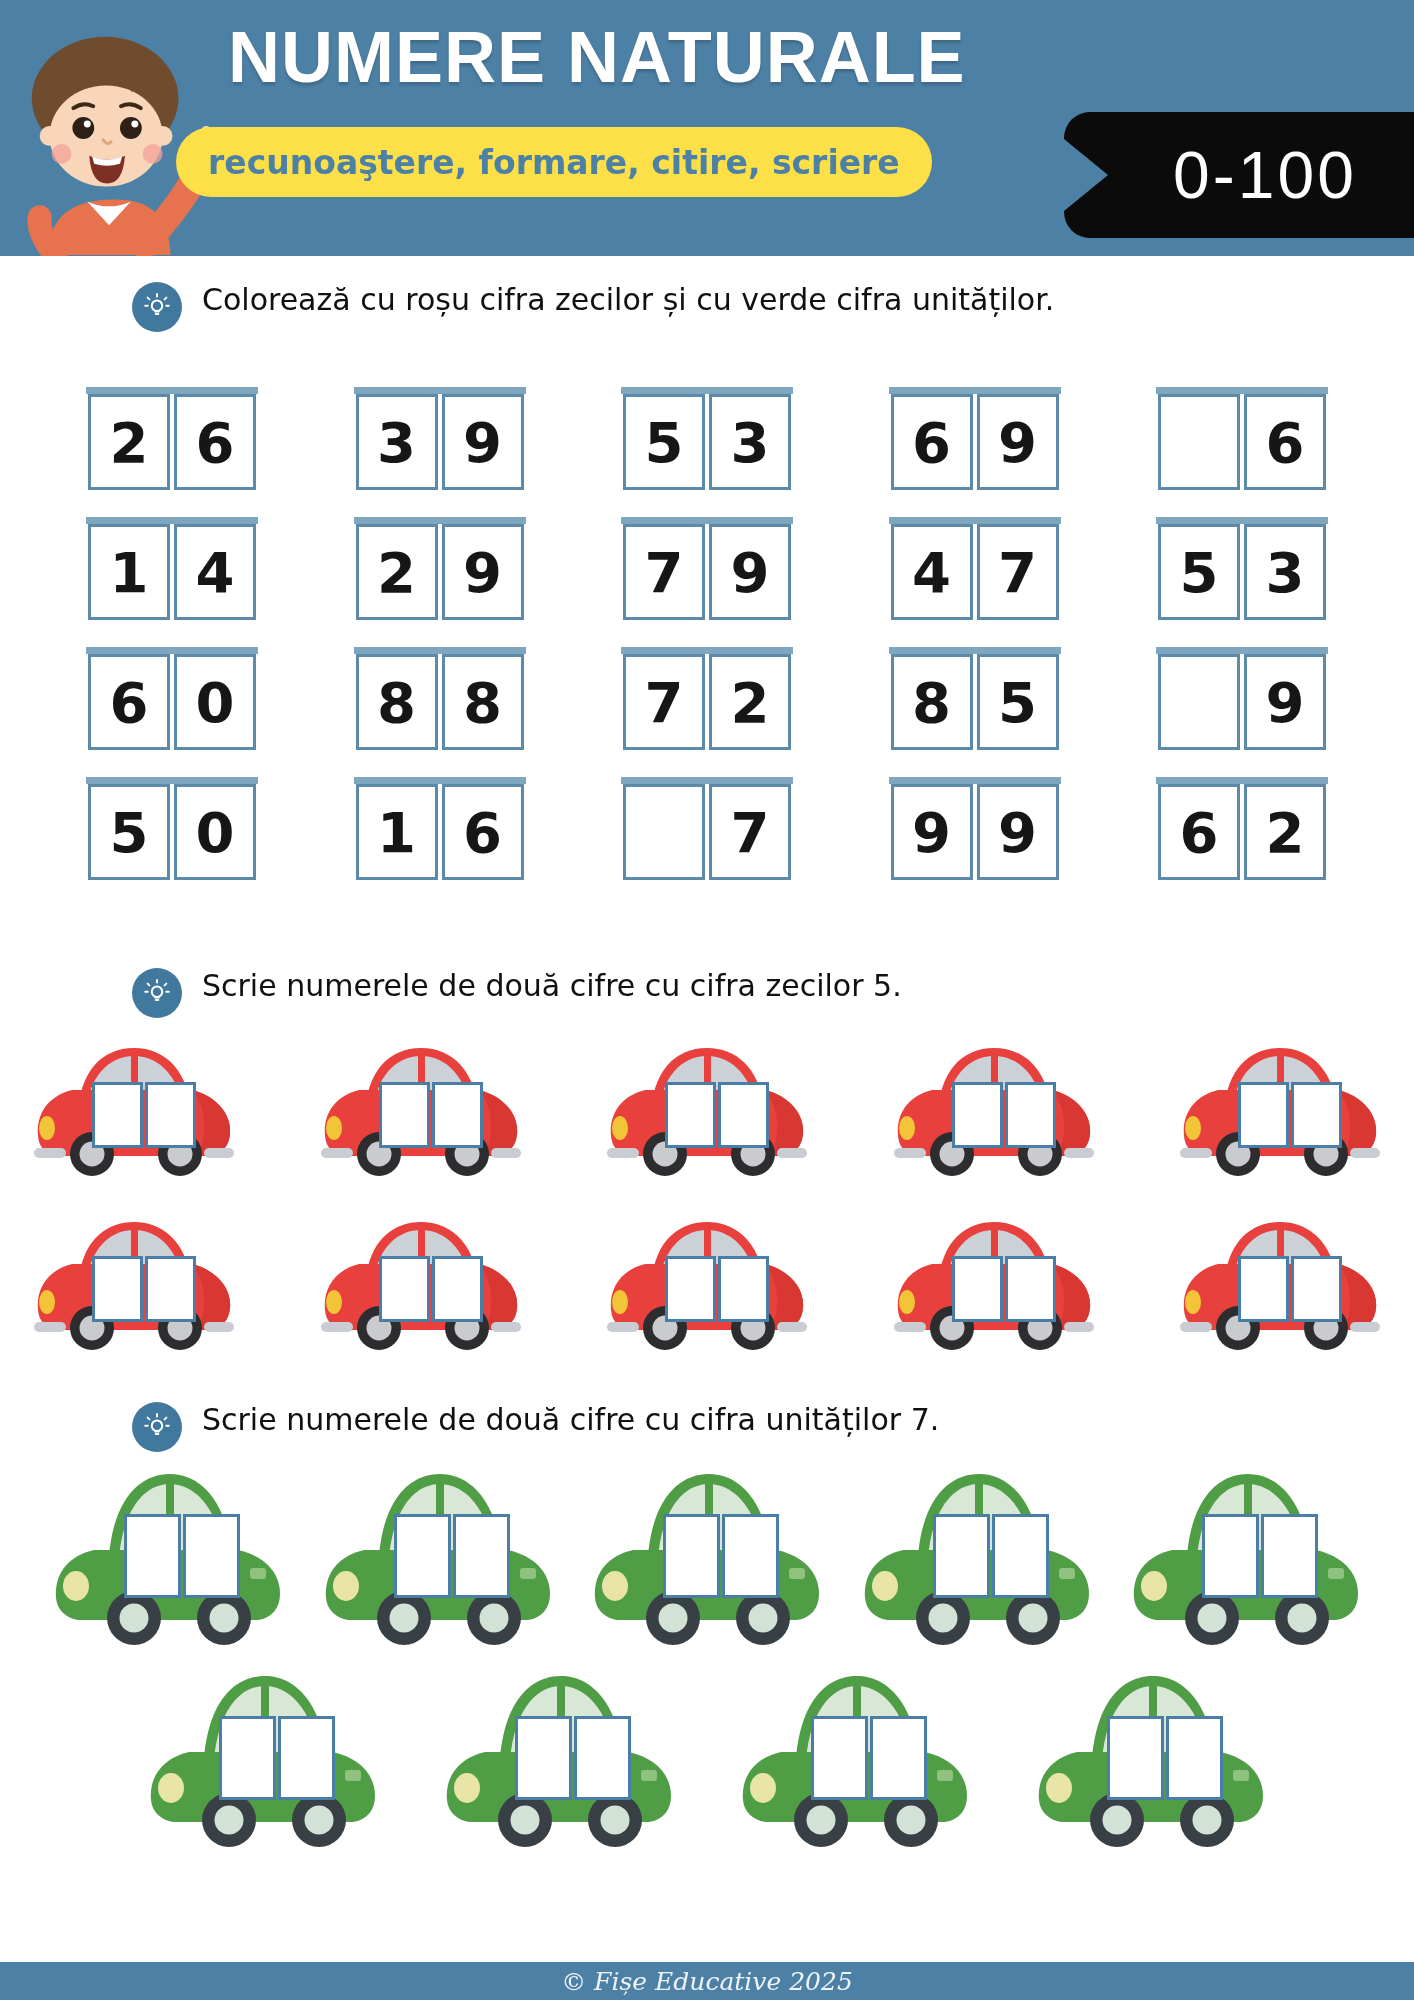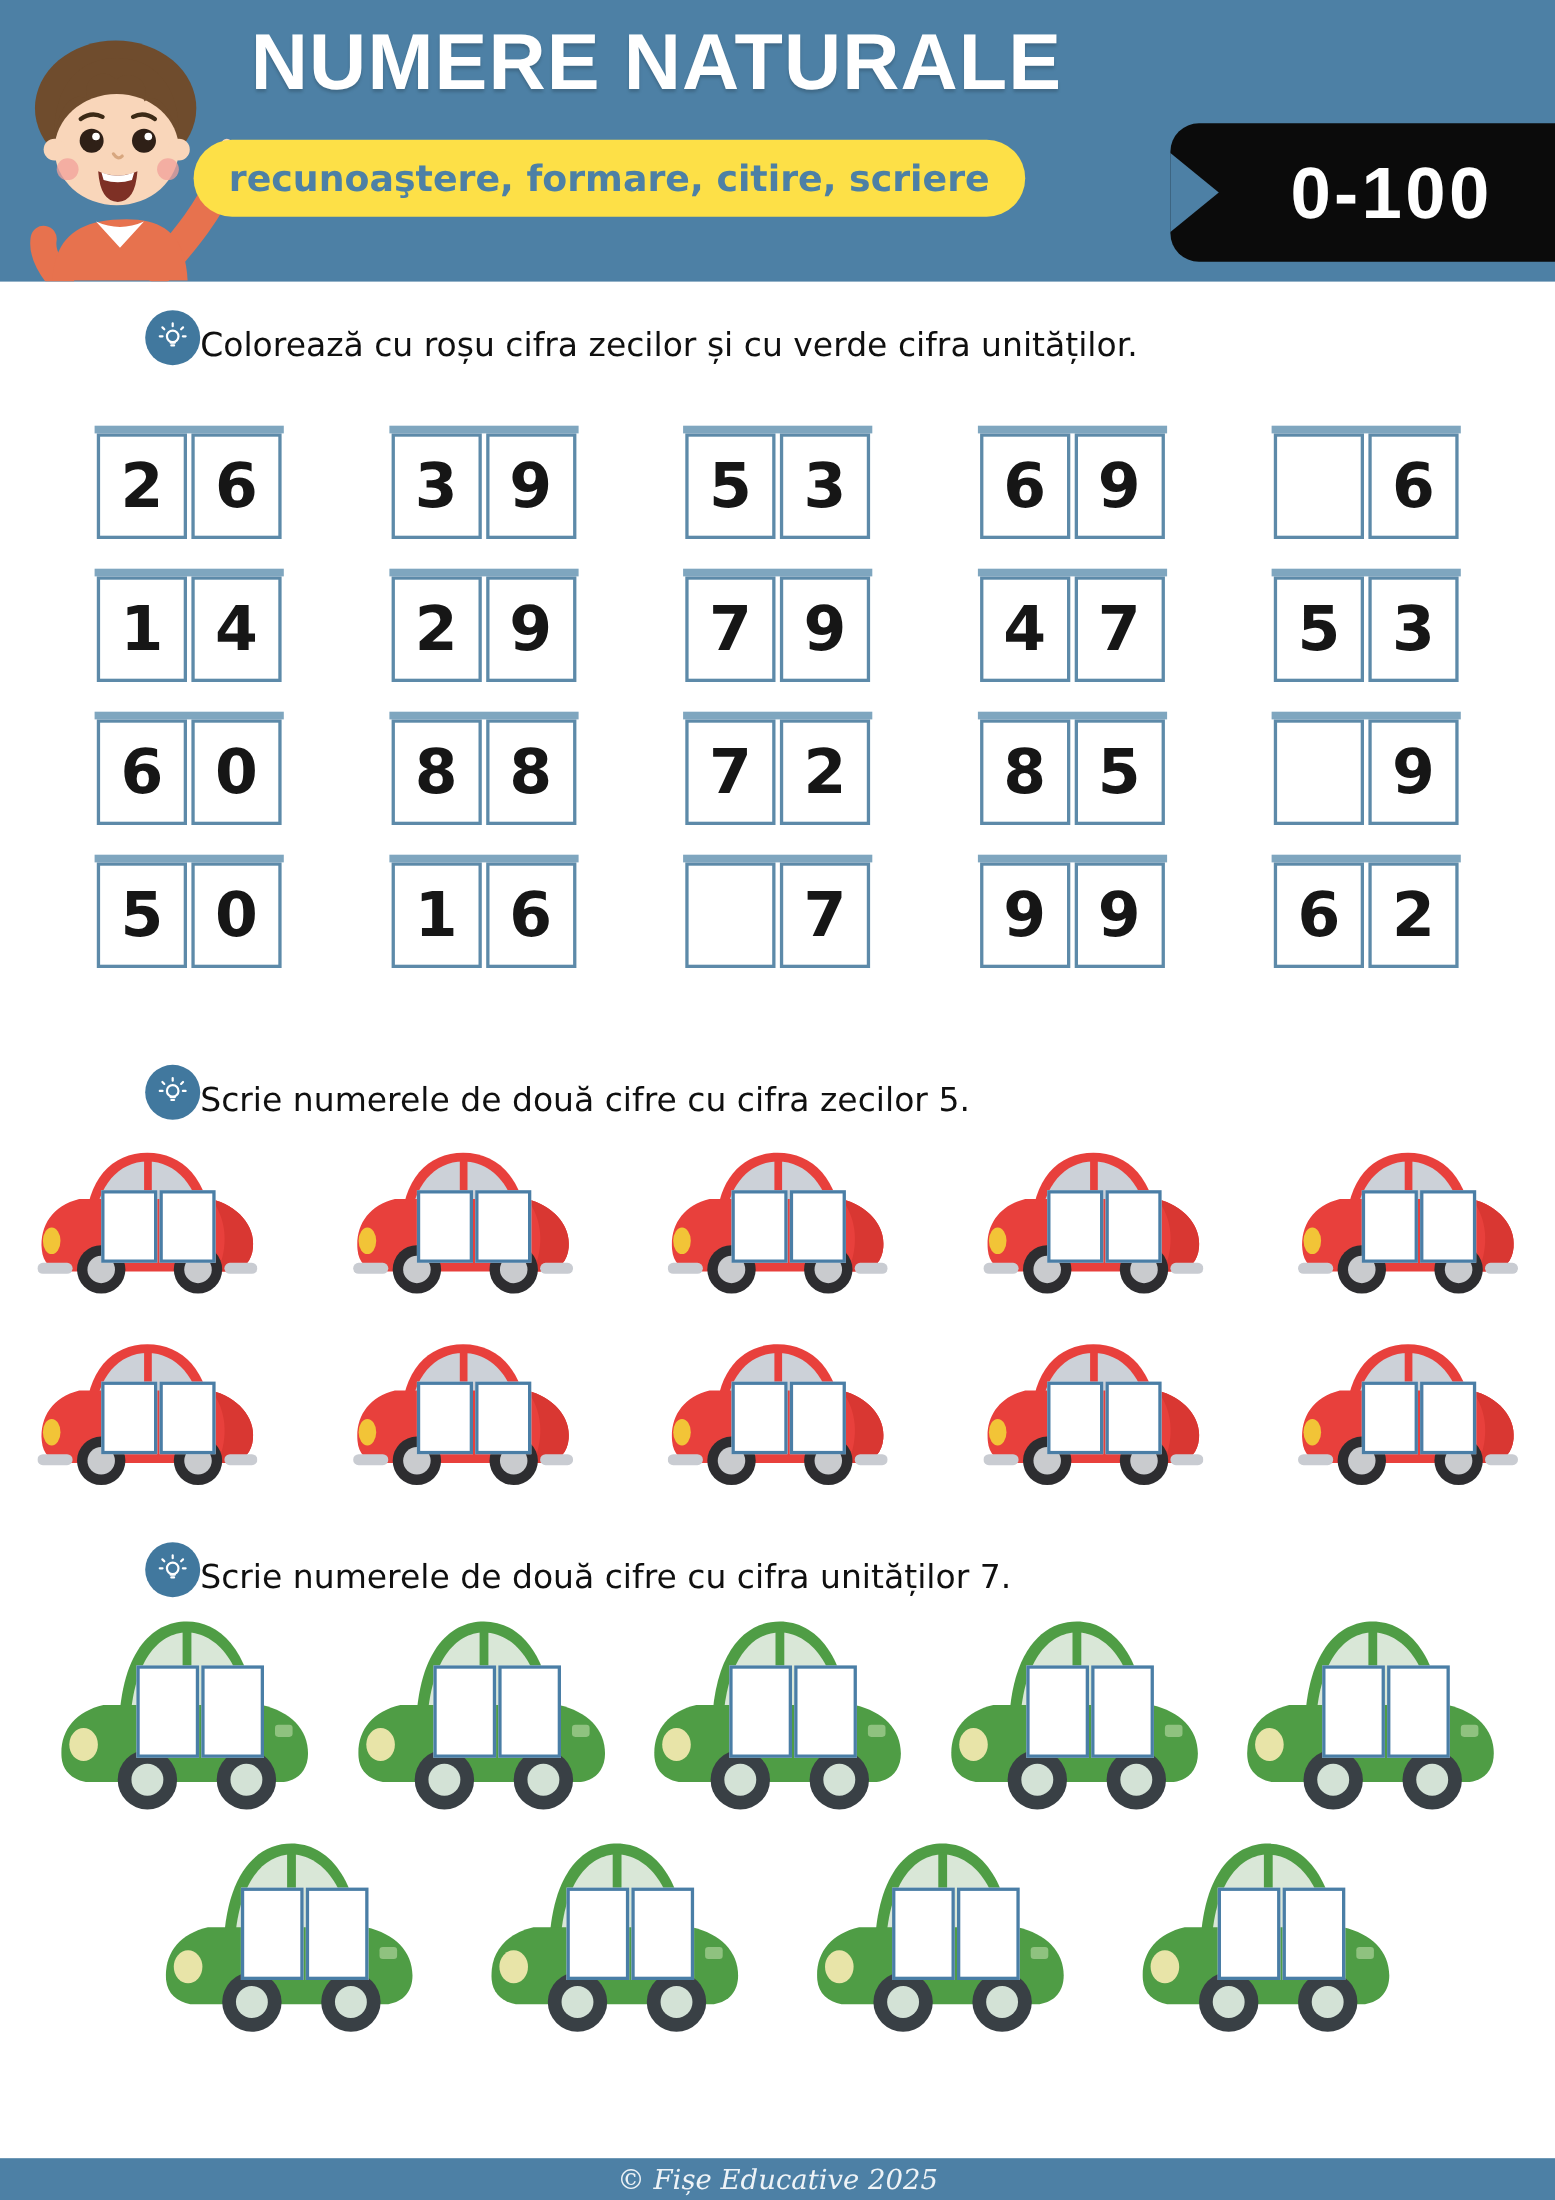--- a/index.html
+++ b/index.html
@@ -13,24 +13,24 @@
          font-size:72px;font-weight:700;letter-spacing:1px;font-family:"Liberation Sans",sans-serif;
          text-shadow:0 3px 3px rgba(0,0,0,.18)}
   .subtitle-pill{position:absolute;left:176px;top:127px;height:70px;background:#fde047;border-radius:36px;
          display:inline-flex;align-items:center;justify-content:center;padding:0 32px}
   .subtitle-text{color:#4d80a5;font-size:33px;font-weight:700;white-space:nowrap}
   .range-badge{position:absolute;right:0;top:112px;width:350px;height:126px;background:#0b0b0b;
          border-radius:26px 0 0 26px;display:flex;align-items:center;justify-content:center;
          padding-left:52px;box-sizing:border-box}
   .badge-notch{position:absolute;left:0;top:50%;transform:translateY(-50%);width:0;height:0;
          border-top:36px solid transparent;border-bottom:36px solid transparent;border-left:44px solid #4d80a5}
-  .badge-text{color:#ffffff;font-size:66px;font-weight:700;letter-spacing:3px;font-family:"Liberation Sans",sans-serif}
+  .badge-text{color:#ffffff;font-size:66px;font-weight:400;letter-spacing:3px;font-family:"Liberation Sans",sans-serif}
 
   
-  .instruction{display:flex;align-items:flex-end;margin-left:132px}
+  .instruction{display:flex;align-items:flex-start;gap:20px;margin-left:132px}
   .bulb-circle{width:50px;height:50px;border-radius:50%;background:#41789e;display:flex;
          align-items:center;justify-content:center;flex:0 0 auto}
   .instruction-text{font-size:30px;color:#101010;font-weight:500}
   #instr1{margin-top:26px}
   #instr2{margin-top:88px}
   #instr3{margin-top:44px}
 
   
   .grid{margin-top:62px;padding:0 88px}
   .grid-row{display:flex;justify-content:space-between;margin-bottom:34px}

